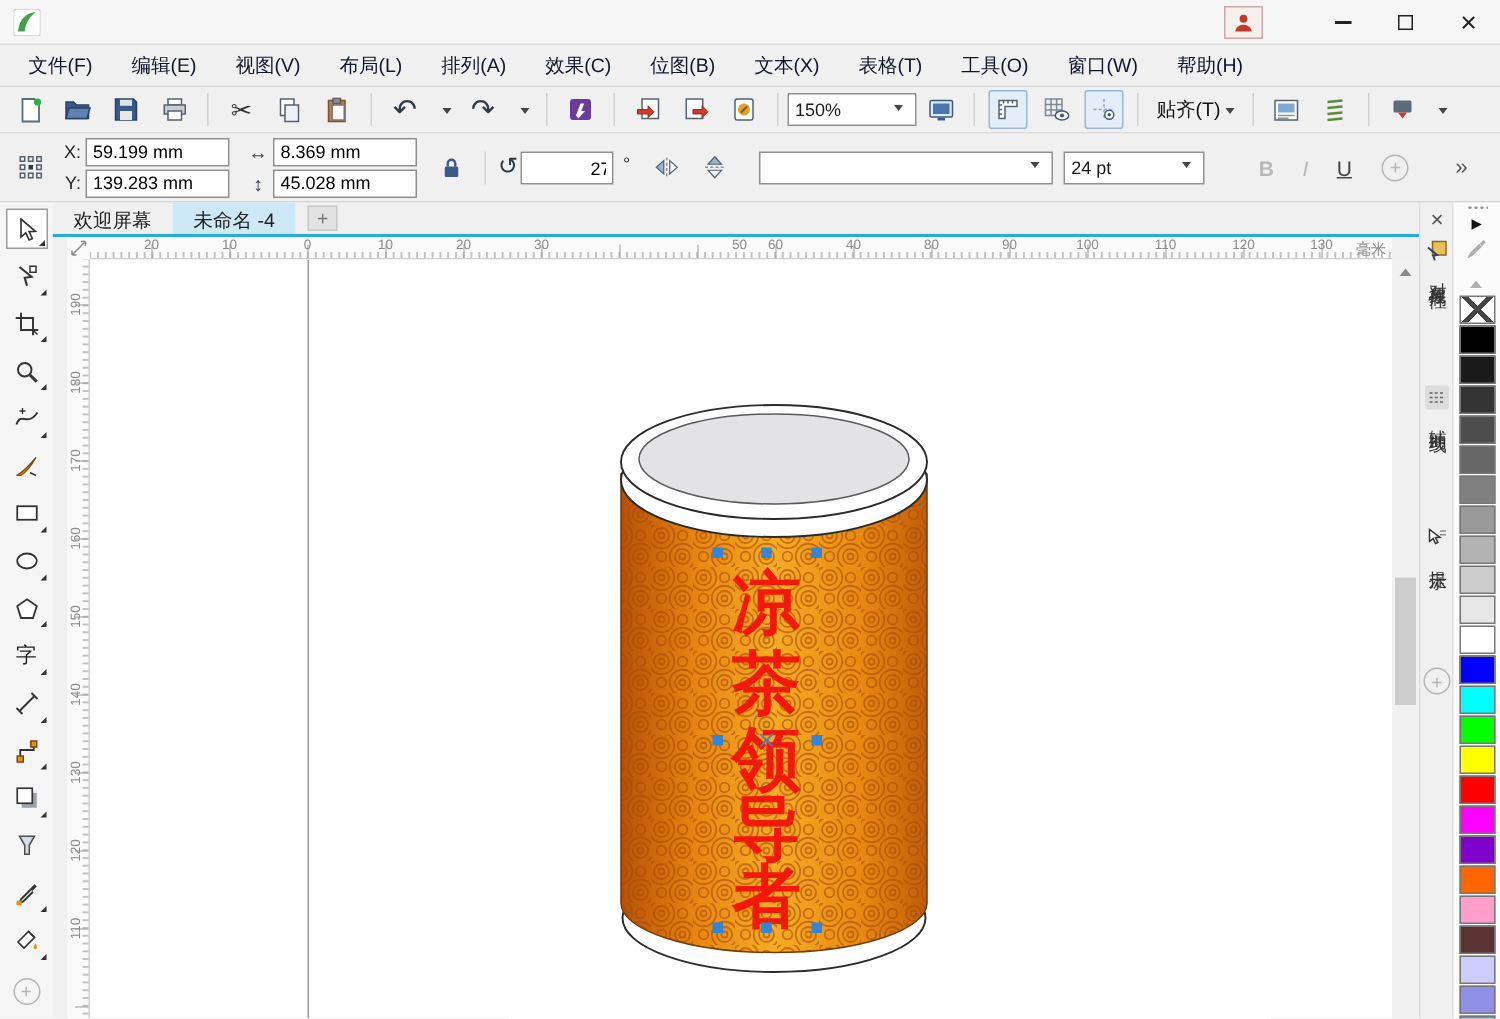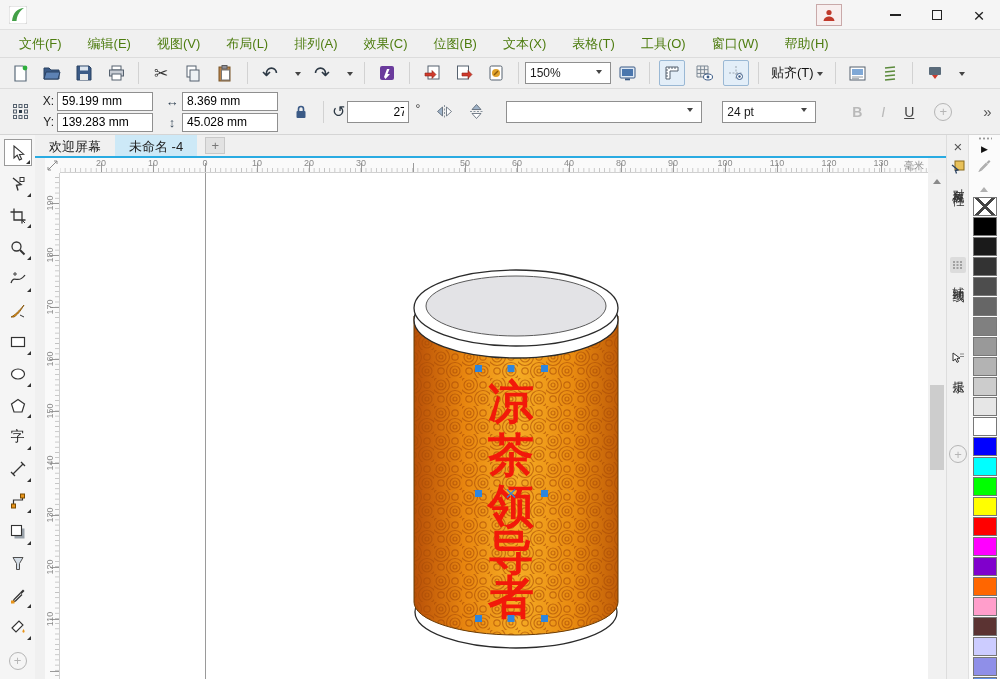--- a/index.html
+++ b/index.html
@@ -17,21 +17,21 @@
   .win-btn { width:42px; height:30px; display:flex; align-items:center; justify-content:center; color:#222; }
   .min-glyph { width:11px; height:0; border-top:2px solid #222; display:block; }
   .max-glyph { width:10px; height:10px; border:1.5px solid #222; display:block; }
   .close-glyph { font-size:19px; line-height:19px; }
   #user-btn { width:26px; height:22px; border:1px solid #c9a9a9; background:#f8efef;
     display:flex; align-items:center; justify-content:center; margin-right:32px; }
 
   
   #menubar { position:absolute; left:0; top:30px; width:1000px; height:27px;
     background:#f0f0f0; display:flex; align-items:center; padding-left:6px; }
-  .menu-item { padding:4px 13px; font-size:13px; color:#4d7c0f; cursor:default; }
+  .menu-item { padding:4px 13px; font-size:13px; color:#0f172a; cursor:default; }
 
   
   #stdbar { position:absolute; left:0; top:57px; width:1000px; height:31px;
     background:#f0f0f0; border-top:1px solid #dcdcdc; display:flex; align-items:center; padding-left:4px; }
   #propbar { position:absolute; left:0; top:88px; width:1000px; height:47px;
     background:#f0f0f0; border-top:1px solid #dcdcdc; border-bottom:1px solid #d5d5d5;
     display:flex; align-items:center; padding-left:4px; }
   .tbtn { min-width:26px; height:26px; display:flex; align-items:center; justify-content:center;
     border:1px solid transparent; border-radius:2px; margin:0 3px; }
   .tbtn.pressed { border-color:#9ab8d4; background:#e3eef8; }
@@ -392,21 +392,21 @@
           <path d="M3,6.5 h9 L7.5,1.5 Z" fill="#9fb3c8" stroke="#55616e" stroke-width="0.8"></path>
           <path d="M3,10.5 h9 L7.5,15.5 Z" fill="#fff" stroke="#55616e" stroke-width="0.8"></path>
         </svg>
     </div>
     <div class="combo" style="width:196px;margin-left:14px">
       <span class="cval"></span>
       <span class="cbtn">
           <span class="caret-down" style="margin:0"></span>
         </span>
     </div>
-    <div class="combo" style="width:94px;margin-left:20px">
+    <div class="combo" style="width:94px;margin-left:7px">
       <span class="cval">24 pt</span>
       <span class="cbtn">
           <span class="caret-down" style="margin:0"></span>
         </span>
     </div>
     <div class="fmt-btn" style="margin-left:28px;color:#b9b9b9;font-weight:bold">B</div>
     <div class="fmt-btn" style="color:#b9b9b9;font-style:italic">I</div>
     <div class="fmt-btn" style="color:#444;text-decoration:underline">U</div>
     <div class="tbtn" style="margin-left:8px">
       <span class="plus-circle">+</span>
@@ -427,21 +427,21 @@
   </div>
   <div id="hruler">
     <span id="ruler-unit">毫米</span>
   <span class="hr-num" style="left: 26px;">20</span>
       <span class="hr-num" style="left: 78px;">10</span>
       <span class="hr-num" style="left: 130px;">0</span>
       <span class="hr-num" style="left: 182px;">10</span>
       <span class="hr-num" style="left: 234px;">20</span>
       <span class="hr-num" style="left: 286px;">30</span>
       <span class="hr-num" style="left: 338px; margin-top: 40px;">40</span>
-      <span class="hr-num" style="left: 390px;">50</span>
+      <span class="hr-num" style="left: 408px; text-align: right;">50</span>
       <span class="hr-num" style="left: 442px;">60</span>
       <span class="hr-num" style="left: 494px;">40</span>
       <span class="hr-num" style="left: 546px;">80</span>
       <span class="hr-num" style="left: 598px;">90</span>
       <span class="hr-num" style="left: 650px;">100</span>
       <span class="hr-num" style="left: 702px;">110</span>
       <span class="hr-num" style="left: 754px;">120</span>
       <span class="hr-num" style="left: 806px;">130</span>
     </div>
   <div id="vruler">

